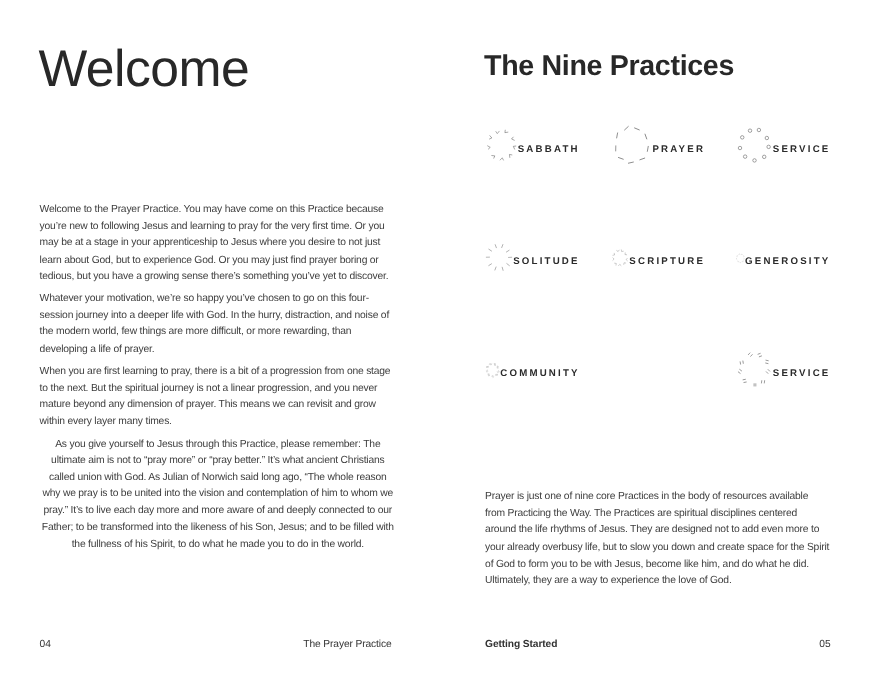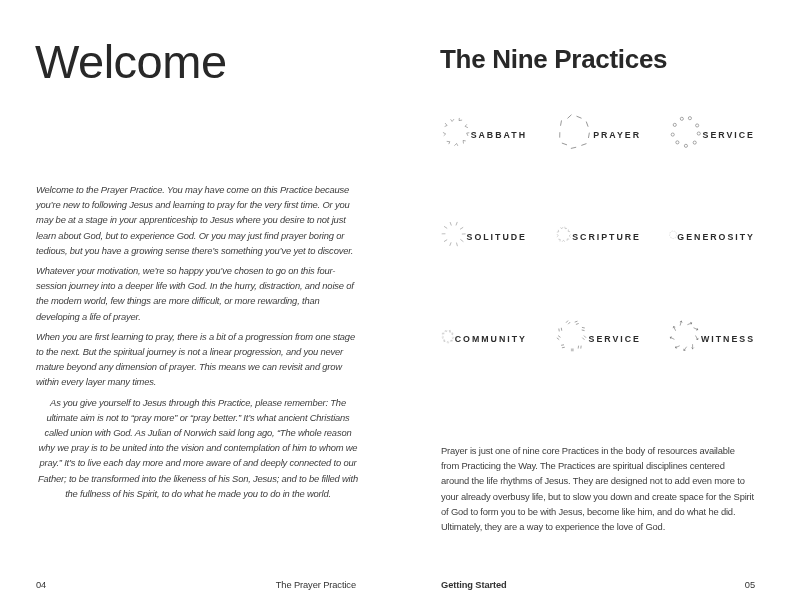--- a/index.html
+++ b/index.html
@@ -16,21 +16,20 @@
     font-size:47px;font-weight:400;letter-spacing:-0.5px;
     color:#282828;line-height:1;
   }
   .left-body{
     position:absolute;left:36px;top:182px;width:324px;
   }
   .body-text p{
     margin:0 0 5px 0;
     font-size:9.4px;line-height:15.2px;letter-spacing:-0.18px;
     color:#3d3d3d;
-    font-style:italic;
   }
   .body-text p:last-child{margin-bottom:0;text-align:center;}
   
   .page-title-right{
     position:absolute;left:440px;top:46px;
     font-size:26px;font-weight:700;letter-spacing:-0.3px;
     color:#282828;line-height:1;
   }
   .practices-grid{
     position:absolute;left:441px;top:96px;width:314px;
@@ -324,52 +323,20 @@
               </g>
               <g transform="translate(10.1,22.9) rotate(300.1)">
                 <path d="M-3.4,-0.4 L-0.2,-3 M0.2,3 L3.4,0.4" fill="none" stroke="#4d4d4d" stroke-width="0.9" stroke-linecap="round" stroke-linejoin="round"></path>
               </g>
               <g transform="translate(25.0,9.1) rotate(351.8)">
                 <path d="M-3.4,-0.4 L-0.2,-3 M0.2,3 L3.4,0.4" fill="none" stroke="#4d4d4d" stroke-width="0.9" stroke-linecap="round" stroke-linejoin="round"></path>
               </g>
             </svg>
           <div class="practice-label">SERVICE</div>
         </div>
-        <div class="practice-cell">
-          <svg viewBox="0 0 64 74">
-              <g transform="translate(42.0,10.3) rotate(23.4)">
-                <path d="M-3.3,3.3 L2.7,-2.7 M0.1,-2.7 L2.7,-2.7 L2.7,-0.1" fill="none" stroke="#4d4d4d" stroke-width="0.9" stroke-linecap="round" stroke-linejoin="round"></path>
-              </g>
-              <g transform="translate(54.1,20.7) rotate(70.3)">
-                <path d="M-3.3,3.3 L2.7,-2.7 M0.1,-2.7 L2.7,-2.7 L2.7,-0.1" fill="none" stroke="#4d4d4d" stroke-width="0.9" stroke-linecap="round" stroke-linejoin="round"></path>
-              </g>
-              <g transform="translate(55.7,38.8) rotate(106.5)">
-                <path d="M-3.3,3.3 L2.7,-2.7 M0.1,-2.7 L2.7,-2.7 L2.7,-0.1" fill="none" stroke="#4d4d4d" stroke-width="0.9" stroke-linecap="round" stroke-linejoin="round"></path>
-              </g>
-              <g transform="translate(47.3,56.8) rotate(134.7)">
-                <path d="M-3.3,3.3 L2.7,-2.7 M0.1,-2.7 L2.7,-2.7 L2.7,-0.1" fill="none" stroke="#4d4d4d" stroke-width="0.9" stroke-linecap="round" stroke-linejoin="round"></path>
-              </g>
-              <g transform="translate(32.2,60.9) rotate(170.9)">
-                <path d="M-3.3,3.3 L2.7,-2.7 M0.1,-2.7 L2.7,-2.7 L2.7,-0.1" fill="none" stroke="#4d4d4d" stroke-width="0.9" stroke-linecap="round" stroke-linejoin="round"></path>
-              </g>
-              <g transform="translate(16.5,56.8) rotate(200.8)">
-                <path d="M-3.3,3.3 L2.7,-2.7 M0.1,-2.7 L2.7,-2.7 L2.7,-0.1" fill="none" stroke="#4d4d4d" stroke-width="0.9" stroke-linecap="round" stroke-linejoin="round"></path>
-              </g>
-              <g transform="translate(6.0,39.3) rotate(251.6)">
-                <path d="M-3.3,3.3 L2.7,-2.7 M0.1,-2.7 L2.7,-2.7 L2.7,-0.1" fill="none" stroke="#4d4d4d" stroke-width="0.9" stroke-linecap="round" stroke-linejoin="round"></path>
-              </g>
-              <g transform="translate(11.0,19.6) rotate(289.6)">
-                <path d="M-3.3,3.3 L2.7,-2.7 M0.1,-2.7 L2.7,-2.7 L2.7,-0.1" fill="none" stroke="#4d4d4d" stroke-width="0.9" stroke-linecap="round" stroke-linejoin="round"></path>
-              </g>
-              <g transform="translate(23.7,8.9) rotate(330.6)">
-                <path d="M-3.3,3.3 L2.7,-2.7 M0.1,-2.7 L2.7,-2.7 L2.7,-0.1" fill="none" stroke="#4d4d4d" stroke-width="0.9" stroke-linecap="round" stroke-linejoin="round"></path>
-              </g>
-            </svg>
-          <div class="practice-label">WITNESS</div>
-        </div>
       </div>
     </div>
 
     <div class="right-body">
       <p>Prayer is just one of nine core Practices in the body of resources available from Practicing the Way. The Practices are spiritual disciplines centered around the life rhythms of Jesus. They are designed not to add even more to your already overbusy life, but to slow you down and create space for the Spirit of God to form you to be with Jesus, become like him, and do what he did. Ultimately, they are a way to experience the love of God.</p>
     </div>
 
     <div class="footer footer-right">
       <span class="bold">Getting Started</span>
       <span>05</span>

